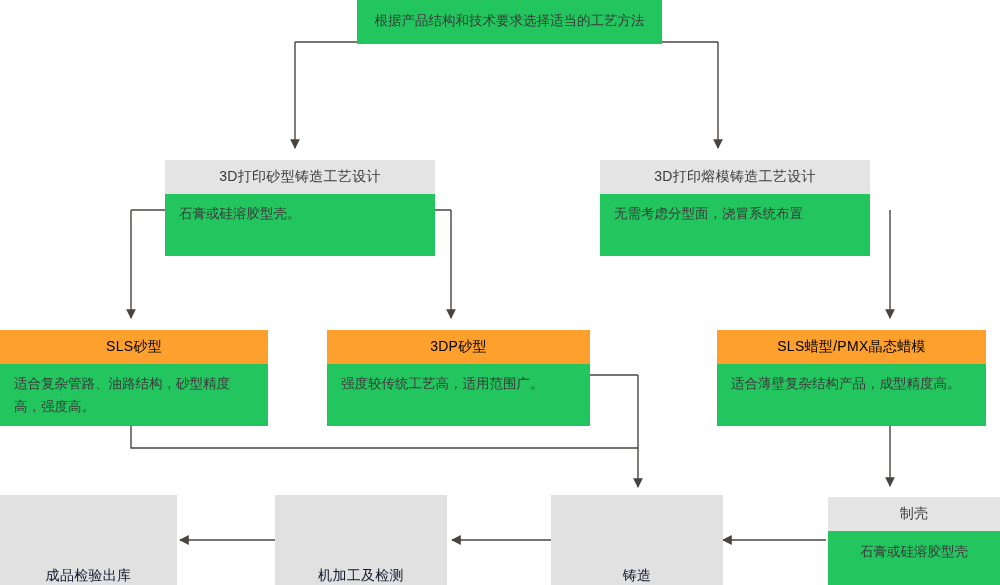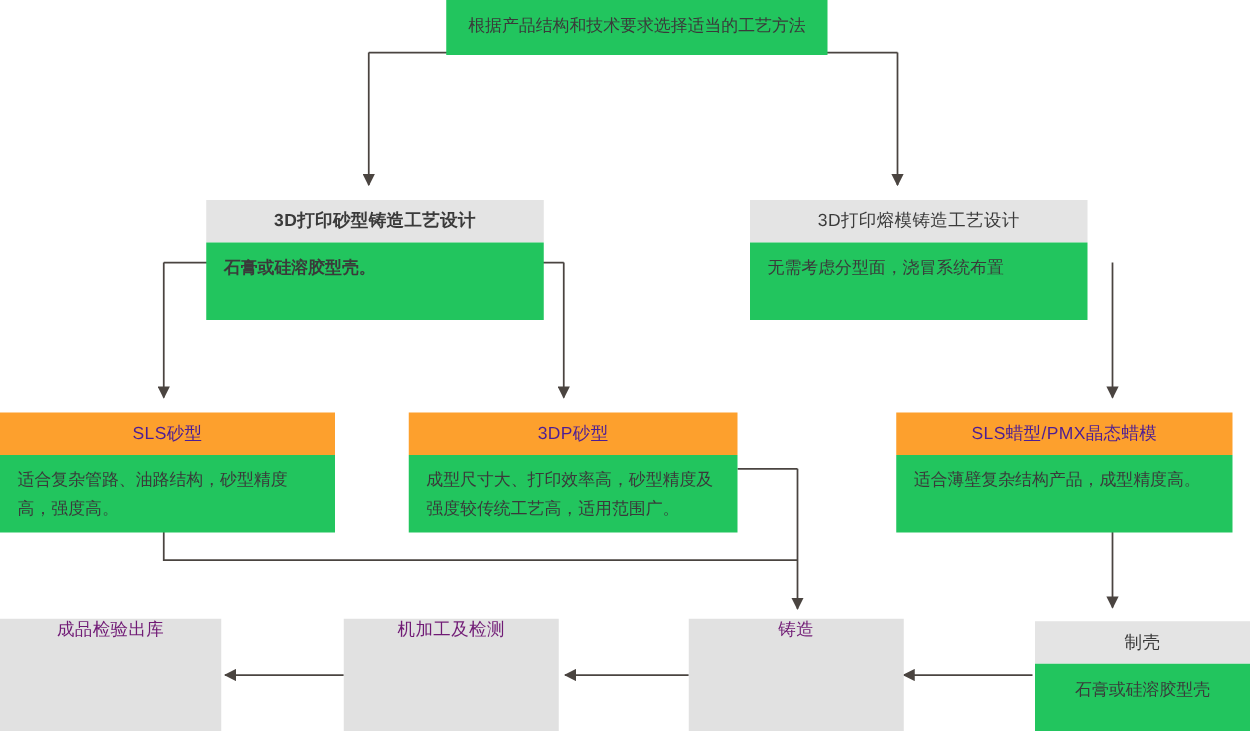--- a/index.html
+++ b/index.html
@@ -28,41 +28,41 @@
     text-align: center;
     font-size: 14px;
     line-height: 1.4;
     color: #3a3a3a;
     background: #e4e4e4;
     padding: 7px 6px 7px 6px;
     letter-spacing: 0.3px;
   }
   .node-header.orange {
     background: #fda02d;
-    color: #4c1d95;
+    color: #000000;
   }
   .node-body {
     box-sizing: border-box;
     width: 100%;
     background: #22c55e;
     font-size: 13.5px;
     line-height: 1.75;
     color: #3a3a3a;
     padding: 8px 14px 10px 14px;
     text-align: left;
   }
   .plain-box {
     position: absolute;
     box-sizing: border-box;
     background: #e1e1e1;
     display: flex;
-    align-items: flex-start;
+    align-items: flex-end;
     justify-content: center;
     font-size: 14px;
-    color: #701a75;
+    color: #0f172a;
     letter-spacing: 0.3px;
   }
   #connectors {
     position: absolute;
     left: 0;
     top: 0;
     width: 1000px;
     height: 585px;
     pointer-events: none;
   }
@@ -101,21 +101,21 @@
       <path d="M 551 540 L 452 540" marker-end="url(#arrow)"></path>
 
       <path d="M 275 540 L 180 540" marker-end="url(#arrow)"></path>
     </g>
   </svg>
 
   <div class="node" style="left:357px; top:0px; width:305px;">
     <div class="node-body" style="text-align:center; padding:9px 10px 11px 10px;">根据产品结构和技术要求选择适当的工艺方法</div>
   </div>
 
-  <div class="node" style="left:165px; top:160px; width:270px;font-weight:bold;">
+  <div class="node" style="left:165px; top:160px; width:270px;">
     <div class="node-header">3D打印砂型铸造工艺设计</div>
     <div class="node-body" style="height:62px;">
       <div>石膏或硅溶胶型壳。</div>
     </div>
   </div>
 
   <div class="node" style="left:600px; top:160px; width:270px;">
     <div class="node-header">3D打印熔模铸造工艺设计</div>
     <div class="node-body" style="height:62px;">
       <div>无需考虑分型面，浇冒系统布置</div>
@@ -126,21 +126,20 @@
     <div class="node-header orange">SLS砂型</div>
     <div class="node-body" style="height:62px;">
       <div>适合复杂管路、油路结构，砂型精度</div>
       <div>高，强度高。</div>
     </div>
   </div>
 
   <div class="node" style="left:327px; top:330px; width:263px;">
     <div class="node-header orange">3DP砂型</div>
     <div class="node-body" style="height:62px;">
-      <div>成型尺寸大、打印效率高，砂型精度及</div>
       <div>强度较传统工艺高，适用范围广。</div>
     </div>
   </div>
 
   <div class="node" style="left:717px; top:330px; width:269px;">
     <div class="node-header orange">SLS蜡型/PMX晶态蜡模</div>
     <div class="node-body" style="height:62px;">
       <div>适合薄壁复杂结构产品，成型精度高。</div>
       <div></div>
     </div>

